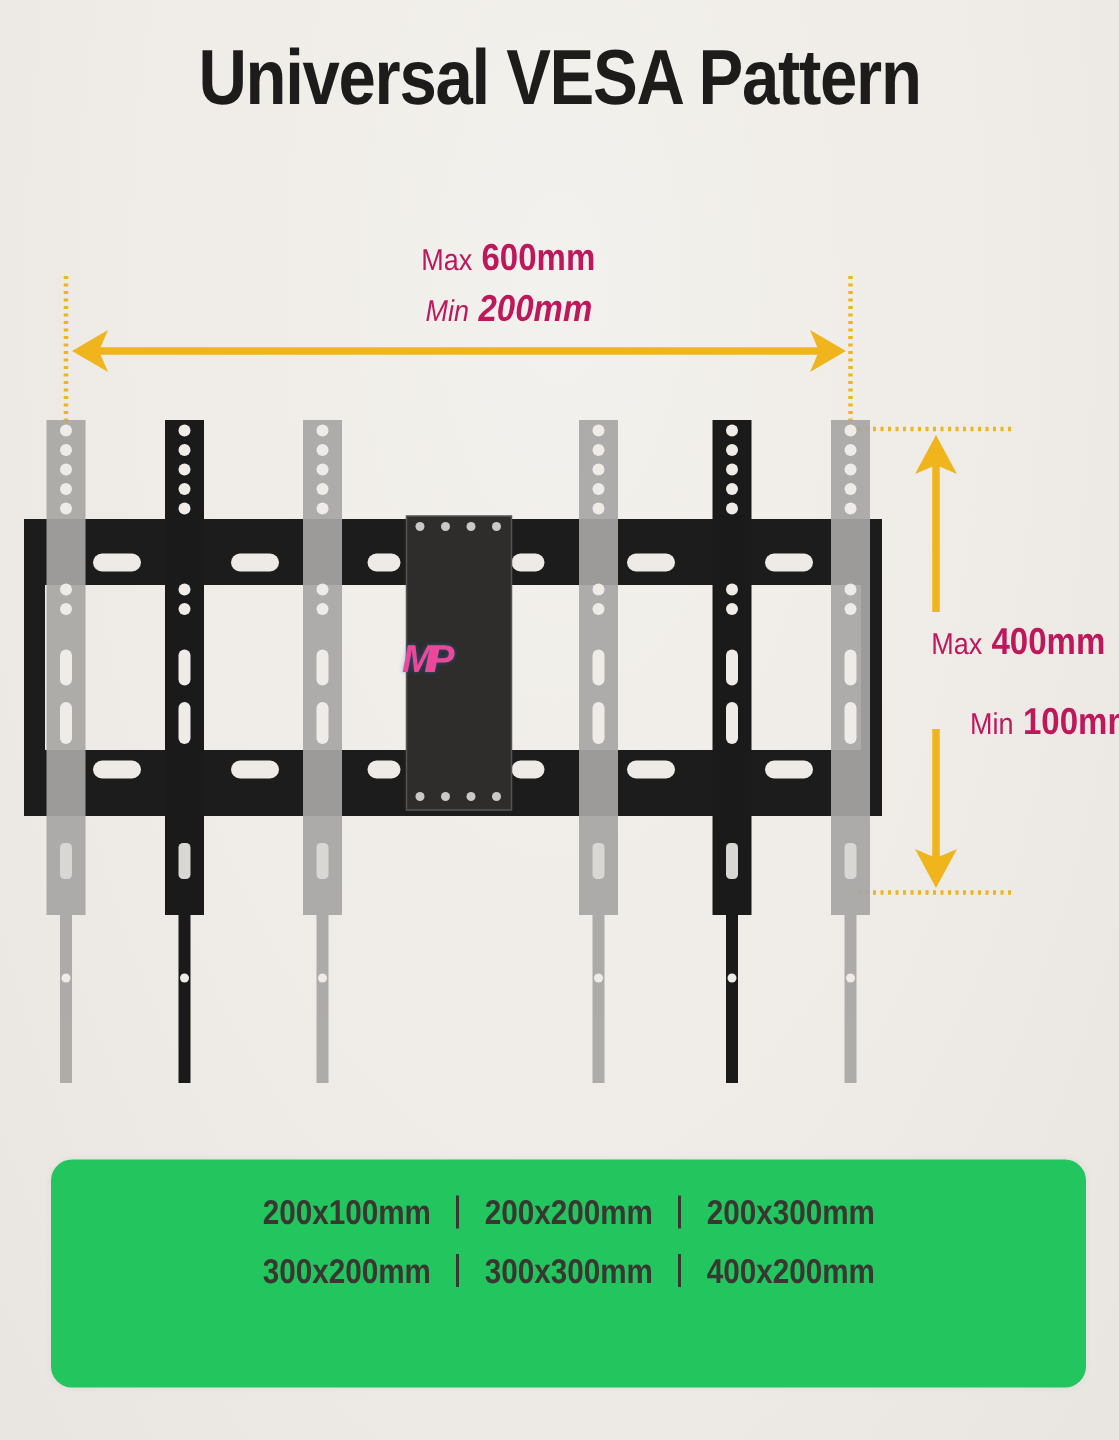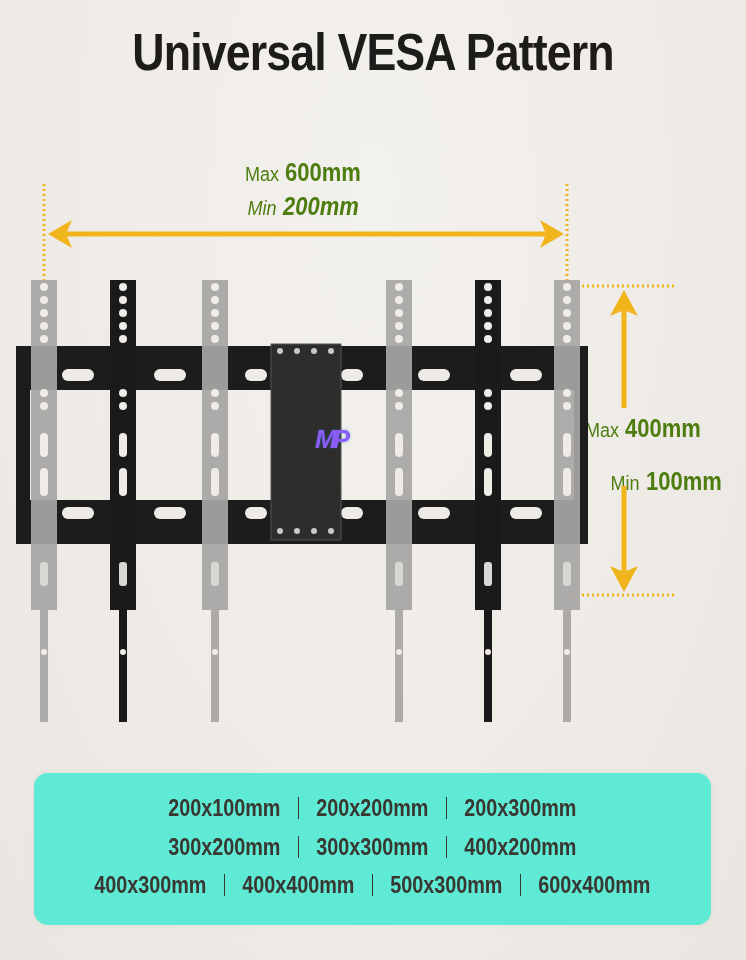--- a/index.html
+++ b/index.html
@@ -7,28 +7,29 @@
     width:746px; height:960px; overflow:hidden; position:relative;
     background: radial-gradient(ellipse at 50% 20%, #f3f1ed 0%, #efece7 55%, #e9e6e1 100%);
     font-family: "Liberation Sans", sans-serif;
   }
   .title {
     position:absolute; left:0; top:22px; width:746px; text-align:center;
     font-family:"Liberation Sans", sans-serif; font-weight:bold;
     font-size:52px; letter-spacing:-1px; color:#1e1c1b;
     transform: scaleX(0.86); transform-origin:center;
   }
-  .dim-label { position:absolute; color:#4d7c0f; white-space:nowrap; }
+  .dim-label { position:absolute; color:#be185d; white-space:nowrap;margin-left:36px; }
   .dim-label .lbl { font-size:20px; font-weight:normal; transform:scaleX(0.9); display:inline-block; }
   .dim-label .val { font-size:25px; font-weight:bold; display:inline-block; transform:scaleX(0.88); transform-origin:left; }
   .canvas { position:absolute; left:0; top:0; }
   .sizes-panel {
     position:absolute; left:34px; top:773px; width:677px; height:152px;
-    background:#5eead4; border-radius:14px;
+    background:#22c55e; border-radius:14px;
     box-shadow: 0 0 6px rgba(0,0,0,0.05);
+    padding-left: 13px;
   }
   .sizes-row {
     position:absolute; left:0; width:100%; text-align:center;
     font-weight:bold; font-size:23px; color:#3a3631;
   }
   .sizes-row span.item { display:inline-block; transform:scaleX(0.86); }
   .sizes-row span.sep { display:inline-block; width:1.5px; height:22px; background:#3a3631; margin:0 8px; vertical-align:-3px; }
 </style>
 </head>
 <body>
@@ -224,27 +225,24 @@
         <circle cx="314" cy="351" r="3"></circle>
         <circle cx="331" cy="351" r="3"></circle>
       <circle cx="280" cy="531" r="3"></circle>
         <circle cx="297" cy="531" r="3"></circle>
         <circle cx="314" cy="531" r="3"></circle>
         <circle cx="331" cy="531" r="3"></circle>
     </g>
   </g>
 </svg>
 
-<div style="position:absolute; left:300px; top:426px; width:46px; height:26px; color:#8b5cf6; font-weight:bold; font-style:italic; font-size:26px; line-height:26px; letter-spacing:-4px; text-shadow:0 0 3px rgba(30,127,216,0.5);text-align:right;">
+<div style="position:absolute; left:268px; top:426px; width:46px; height:26px; color:#ec4899; font-weight:bold; font-style:italic; font-size:26px; line-height:26px; letter-spacing:-4px; text-shadow:0 0 3px rgba(30,127,216,0.5);">
   <span>MP</span>
 </div>
 
 <div class="sizes-panel">
   <div class="sizes-row" style="top:22px;">
     <span class="item">200x100mm</span><span class="sep"></span><span class="item">200x200mm</span><span class="sep"></span><span class="item">200x300mm</span>
   </div>
   <div class="sizes-row" style="top:61px;">
     <span class="item">300x200mm</span><span class="sep"></span><span class="item">300x300mm</span><span class="sep"></span><span class="item">400x200mm</span>
   </div>
-  <div class="sizes-row" style="top:99px;">
-    <span class="item">400x300mm</span><span class="sep"></span><span class="item">400x400mm</span><span class="sep"></span><span class="item">500x300mm</span><span class="sep"></span><span class="item">600x400mm</span>
-  </div>
 </div>
 
 </body></html>

